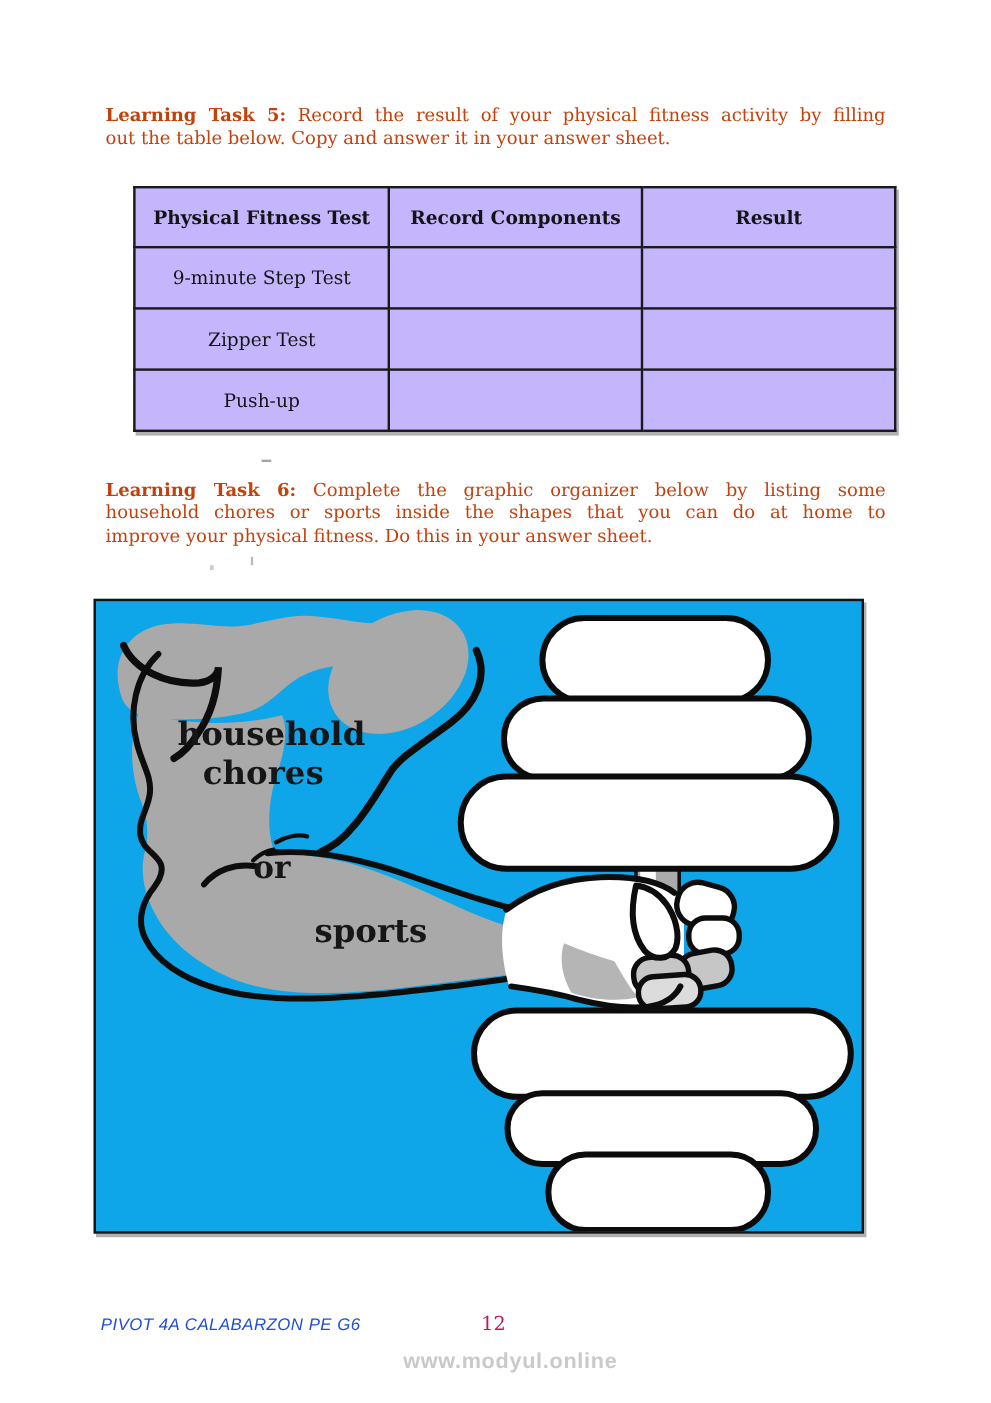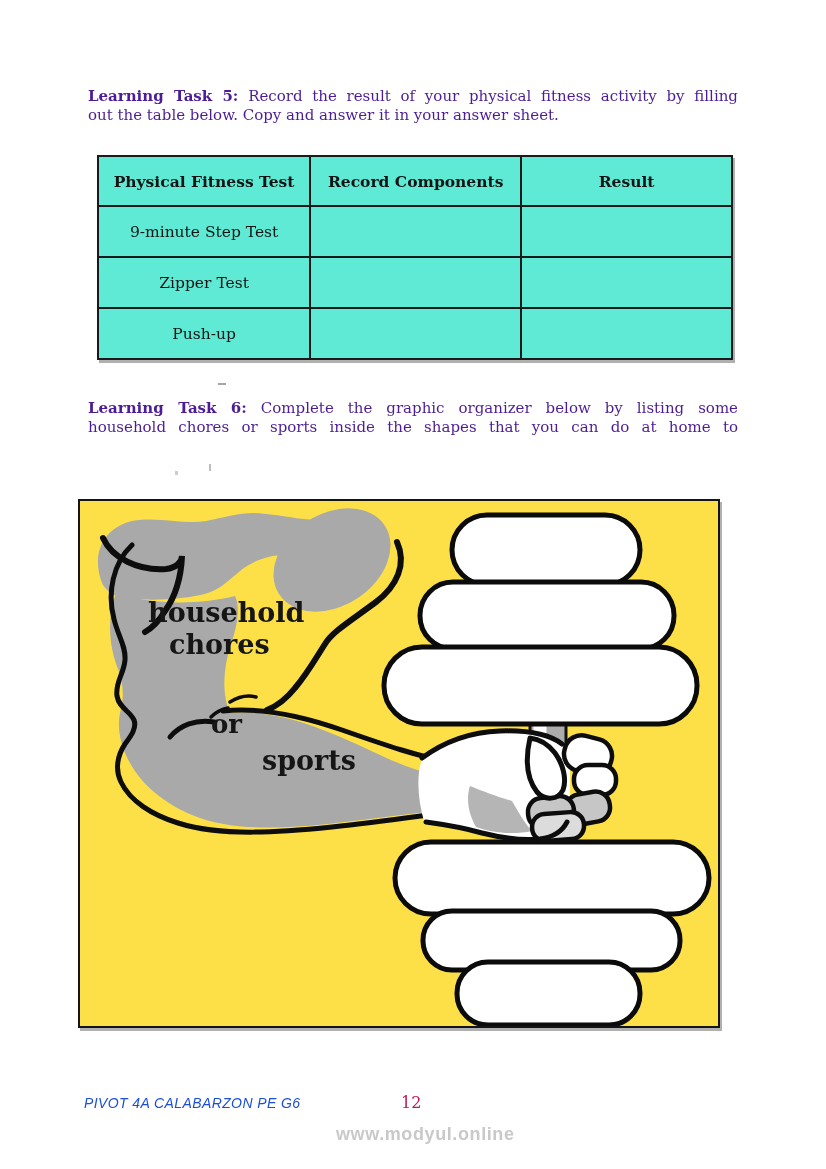--- a/index.html
+++ b/index.html
@@ -9,64 +9,64 @@
     background:#ffffff;
     font-family:"DejaVu Serif", serif;
     color:#141414;
     overflow:hidden;
   }
   .para{
     position:absolute;
     width:650px;
     font-size:15px;
     line-height:19.3px;
-    color:#4c1d95;
+    color:#c2410c;
   }
   .pline{ text-align:justify; text-align-last:justify; }
   .pline-last{ text-align:left; }
   .tasklabel{ font-weight:bold; }
   table.fittable{
     position:absolute;
-    left:97px; top:155px;
+    left:111px; top:155px;
     width:636px;
     border-collapse:collapse;
     box-shadow:2px 3px 0 #b0b0b0;
-    background:#5eead4;
+    background:#c4b5fd;
   }
   table.fittable th, table.fittable td{
     border:2px solid #1a1a1a;
     text-align:center;
     vertical-align:middle;
     font-size:15.5px;
     padding:0;
   }
   table.fittable th{ font-weight:bold; height:48px; }
   table.fittable td{ height:49px; font-weight:normal; }
   .col1{width:213px;} .col2{width:211px;} .col3{width:212px;}
   .figure{
     position:absolute;
     left:78px; top:499px;
     width:638px; height:525px;
     border:2px solid #141414;
-    background:#fde047;
+    background:#0ea5e9;
     box-shadow:2px 3px 0 #b0b0b0;
   }
   .figure svg{ position:absolute; left:0; top:0; }
   .figlabel{
     position:absolute;
     font-family:"DejaVu Serif", serif;
     font-weight:bold;
     color:#161616;
     line-height:1;
     white-space:nowrap;
   }
   .lab-household{ left:68px; top:98px; font-size:27px; }
   .lab-chores{ left:89px; top:130px; font-size:27px; }
   .lab-or{ left:131px; top:210px; font-size:26px; }
-  .lab-sports{ left:182px; top:246px; font-size:27px; }
+  .lab-sports{ left:182px; top:262px; font-size:27px; }
   .footer-module{
     position:absolute; left:84px; top:1095px;
     font-family:"Liberation Sans", sans-serif;
     font-style:italic;
     font-size:14px;
     letter-spacing:0.4px;
     color:#1d4ed8;
   }
   .footer-page{
     position:absolute; left:401px; top:1093px;
@@ -121,20 +121,21 @@
     </tbody>
   </table>
 
   <div class="artifact" style="left:218px; top:383px; width:8px; height:2px;"></div>
   <div class="artifact" style="left:209px; top:464px; width:2px; height:7px; background:#bdbdbd;"></div>
   <div class="artifact" style="left:175px; top:471px; width:3px; height:4px; background:#cccccc;"></div>
 
   <div class="para" style="left:88px; top:399px;">
     <div class="pline"><span class="tasklabel">Learning Task 6:</span> <span>Complete the graphic organizer below by listing some</span></div>
     <div class="pline">household chores or sports inside the shapes that you can do at home to</div>
+    <div class="pline-last">improve your physical fitness. Do this in your answer sheet.</div>
   </div>
 
   <div class="figure">
     <svg width="638" height="525" viewBox="0 0 638 525">
 
       <path fill="#a9a9a9" d="M 22,82 C 10,50 26,26 52,20 C 80,15 102,24 126,20 C 152,15 164,10 186,13 C 208,15 226,20 236,18 C 250,17 256,28 249,39 C 241,52 224,55 208,54 C 190,53 172,60 160,70 C 148,80 140,88 128,92 C 100,100 60,100 40,96 C 30,93 25,88 22,82 Z"></path>
 
       <path fill="#a9a9a9" d="M 36,92 C 26,120 30,148 38,168 C 44,184 44,198 40,212 C 37,226 40,244 50,262 C 62,284 84,302 112,314 C 150,330 200,328 248,323 C 300,317 348,310 380,308 L 392,310 L 392,280 C 360,278 330,268 300,254 C 270,240 240,226 210,218 C 185,212 165,210 150,212 C 140,190 145,160 152,140 C 158,122 160,105 155,95 C 120,104 70,104 36,92 Z"></path>
 
       <ellipse cx="252" cy="59" rx="63" ry="46" transform="rotate(-33 252 59)" fill="#a9a9a9"></ellipse>

